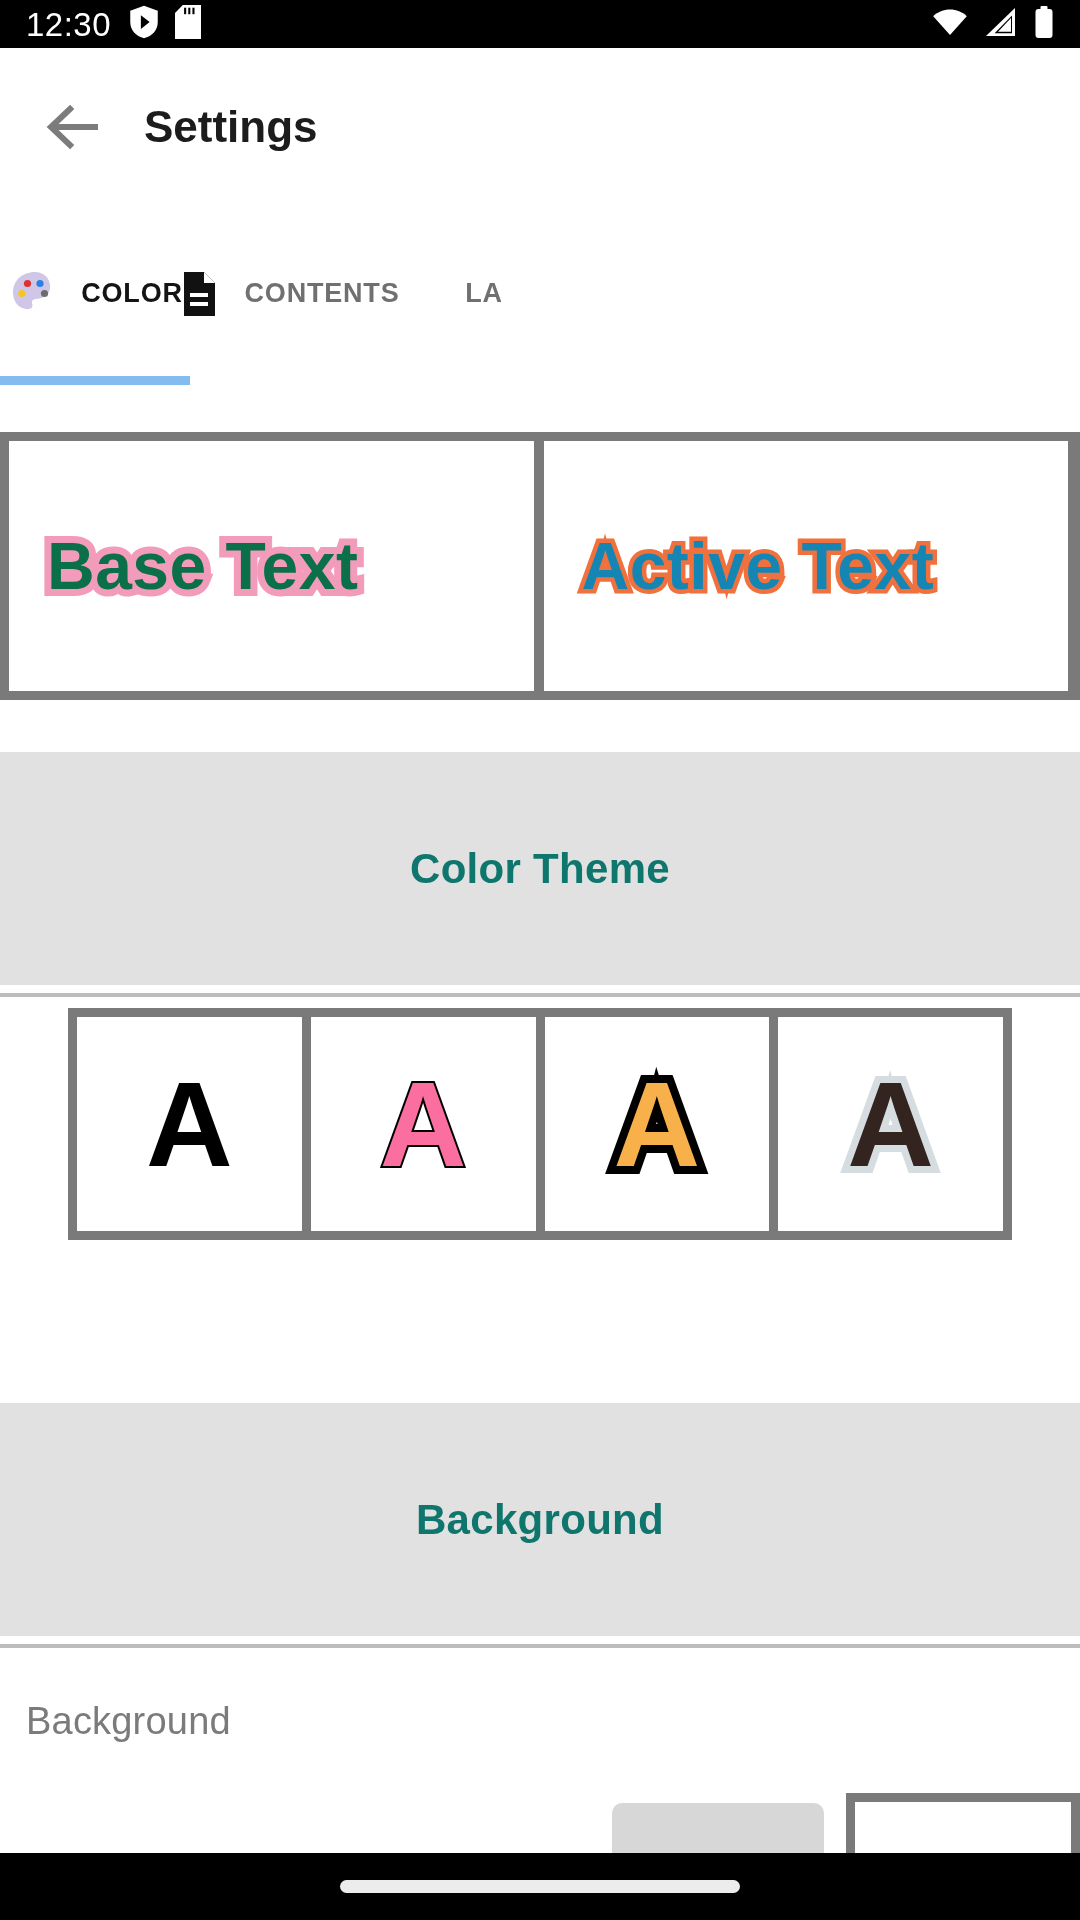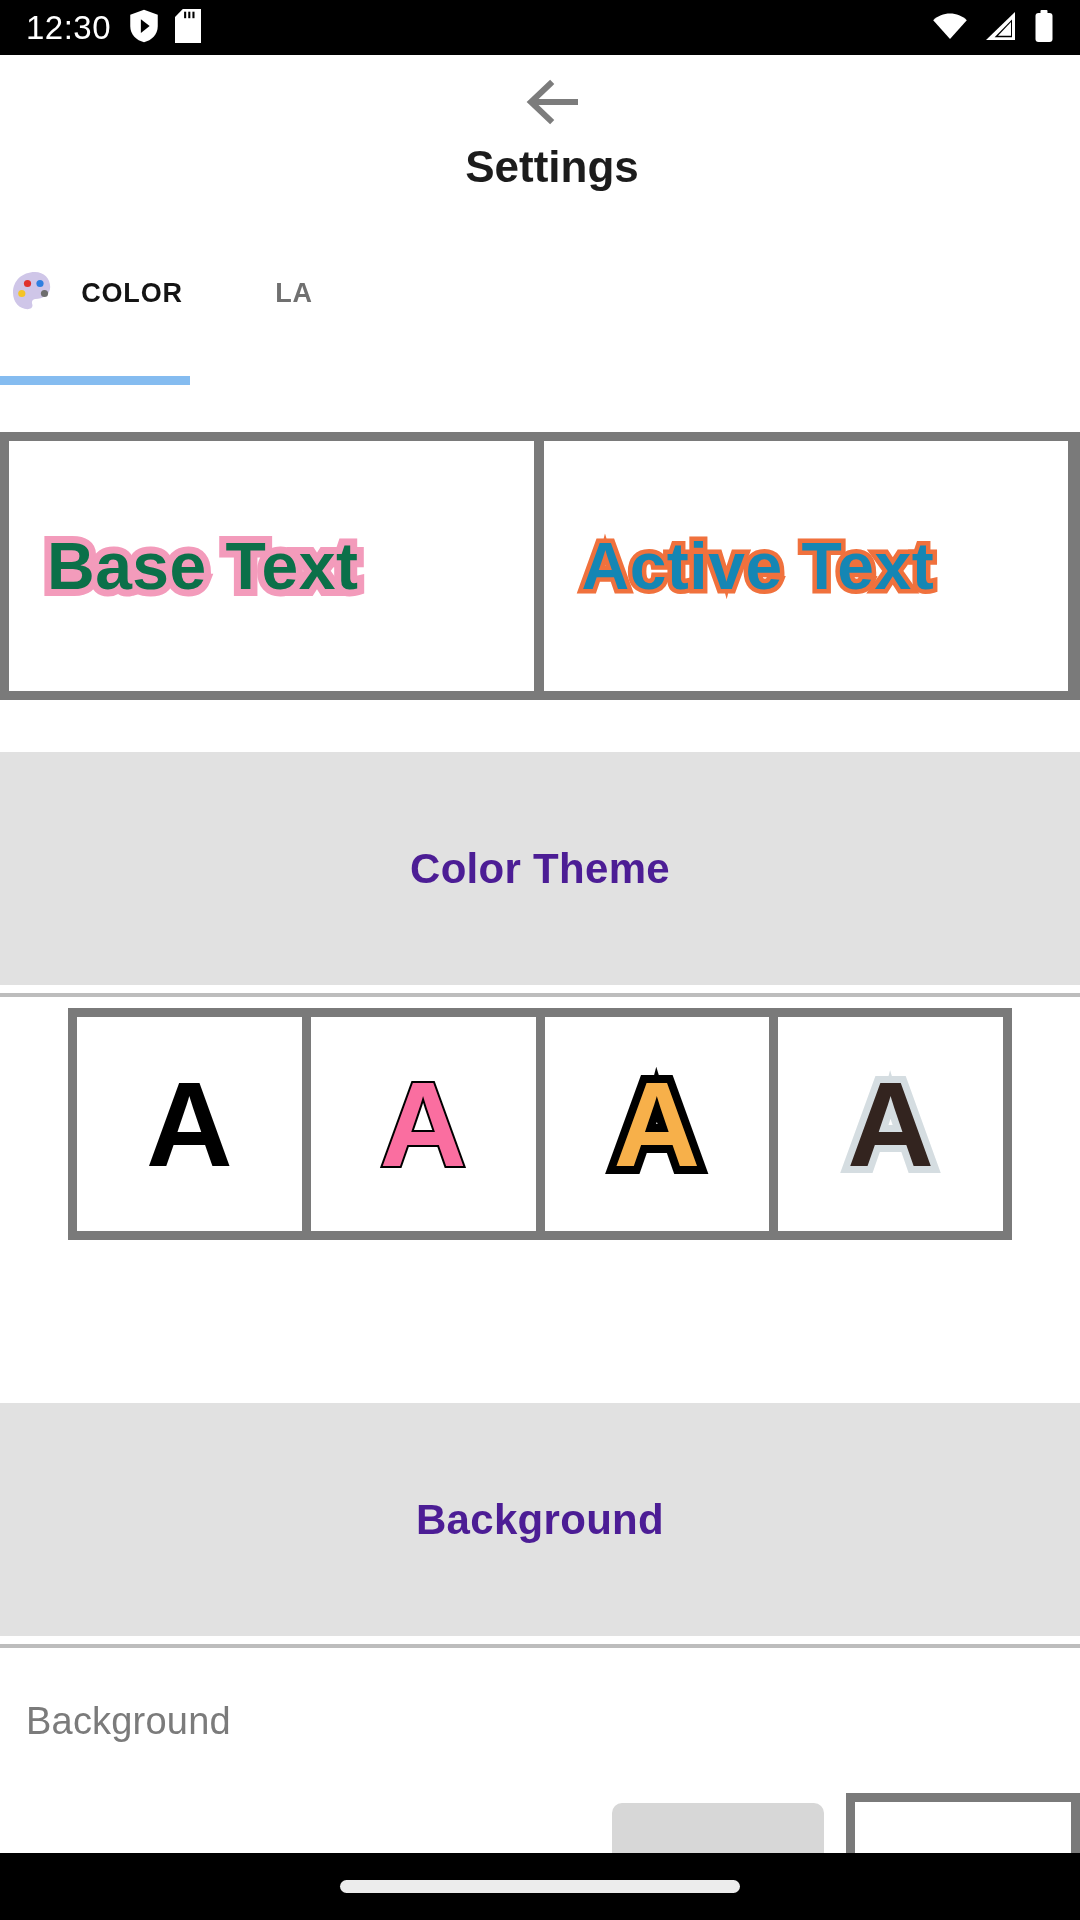--- a/index.html
+++ b/index.html
@@ -5,36 +5,36 @@
   * { box-sizing: border-box; margin: 0; padding: 0; }
   html, body {
     width: 1080px; height: 1920px;
     background: #ffffff;
     font-family: "Liberation Sans", sans-serif;
     overflow: hidden;
   }
 
   
   .statusbar{
-    position:absolute; left:0; top:0; width:1080px; height:55px;
+    position:absolute; left:0; top:0; width:1080px; height:48px;
     background:#000; color:#fff;
     display:flex; align-items:center; padding:0 26px;
   }
   .status-time{
     font-size:33px; font-weight:400; letter-spacing:.5px;
     font-family:"Liberation Sans", sans-serif; line-height:1;
   }
   .status-left-icons{ display:flex; align-items:center; gap:16px; margin-left:18px;}
   .status-right{ margin-left:auto; display:flex; align-items:center; gap:17px; }
   .si{ display:block; }
 
   
   .appbar{
     position:absolute; left:0; top:62px; width:1080px; height:130px;
-    background:#fff; display:flex; align-items:center;flex-direction:column;
+    background:#fff; display:flex; align-items:center;
   }
   .back-btn{ width:96px; height:96px; margin-left:24px;
     display:flex; align-items:center; justify-content:center; }
   .appbar-title{
     font-size:44px; font-weight:700; color:#1c1c1c; margin-left:24px;
     letter-spacing:0px;
   }
 
   
   .tabbar{
@@ -84,21 +84,21 @@
     -webkit-text-stroke:9px #f0713d;
     paint-order: stroke fill;
   }
 
   
   .section-band{
     position:absolute; left:0; width:1080px; background:#e1e1e1;
     display:flex; align-items:center; justify-content:center;
   }
   .section-band .stitle{
-    font-size:42px; font-weight:700; color:#4c1d95; letter-spacing:.3px;
+    font-size:42px; font-weight:700; color:#0f766e; letter-spacing:.3px;
   }
   .hr-line{
     position:absolute; left:0; width:1080px; height:4px; background:#bdbdbd;
   }
 
   
   .swatch-row{
     position:absolute; background:#7a7a7a;
     display:flex; align-items:stretch;
   }
@@ -201,20 +201,31 @@
           <circle cx="33" cy="17.5" r="3.6" fill="#2e7fe0"></circle>
           <circle cx="14.8" cy="27.5" r="3.6" fill="#f5c425"></circle>
           <circle cx="37.5" cy="27.5" r="3.6" fill="#6d6d6d"></circle>
         </svg>
       </span>
       <span class="tlabel">COLOR</span>
       <div class="tab-indicator"></div>
     </div>
 
 
+    <div class="tab">
+      <span class="ticon">
+        <svg width="56" height="56" viewBox="0 0 56 56">
+          <path fill="#111" d="M13 6h20l11 11v33H13z"></path>
+          <path fill="#fff" d="M33 6v11h11z"></path>
+          <rect x="19" y="27" width="18" height="4" fill="#fff"></rect>
+          <rect x="19" y="36" width="18" height="4" fill="#fff"></rect>
+        </svg>
+      </span>
+      <span class="tlabel">CONTENTS</span>
+    </div>
 
 
 
     <div class="tab">
       <span class="ticon"></span>
       <span class="tlabel">LA</span>
     </div>
 
   </div>
 </div>

